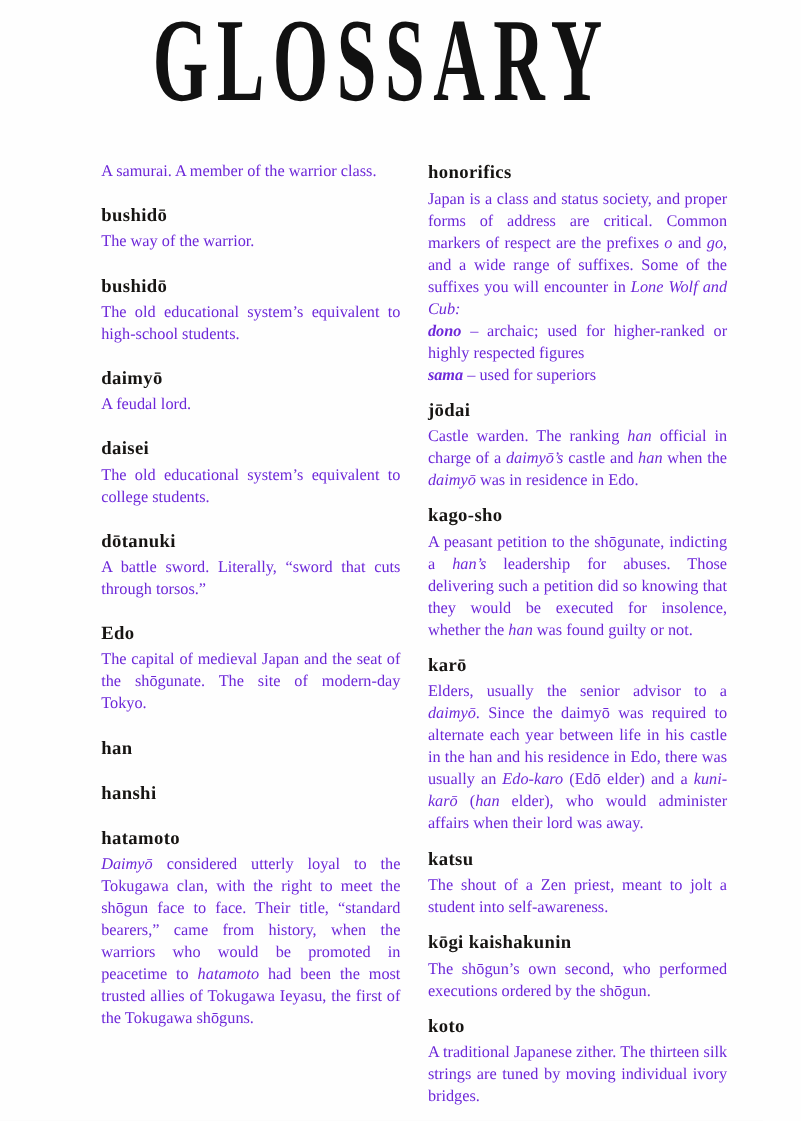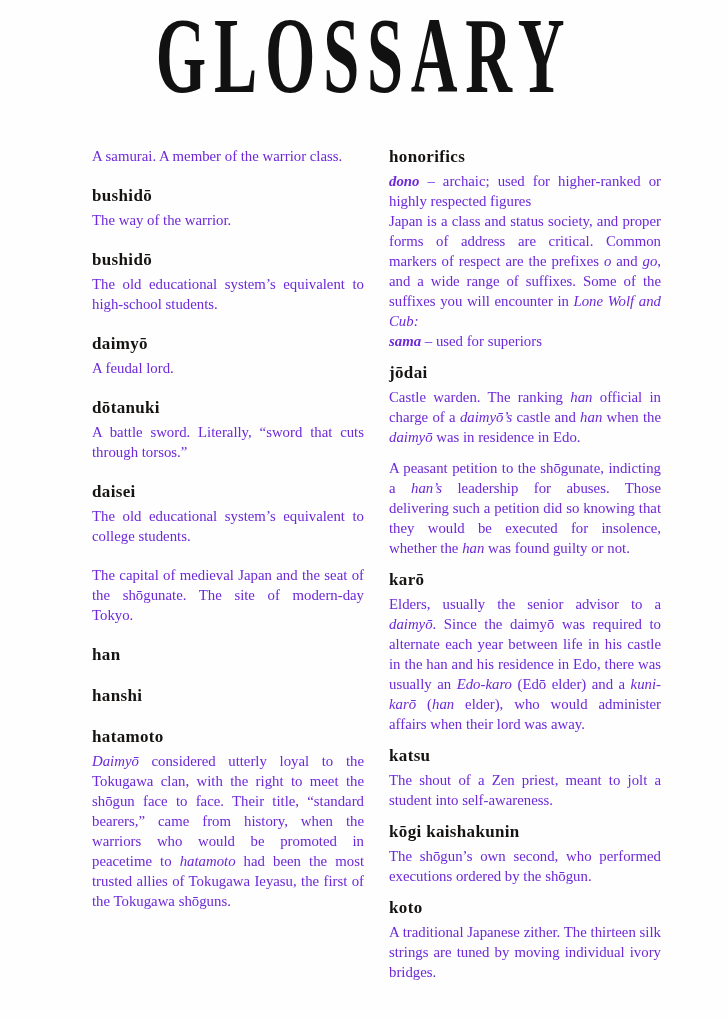--- a/index.html
+++ b/index.html
@@ -15,21 +15,20 @@
     background: #fefefe;
     color: #1e1c1a;
     font-family: "Liberation Serif", serif;
     overflow: hidden;
   }
   .title-wrap {
     position: absolute;
     top: 2px;
     left: 0;
     right: 0;
-    text-align: center;
     text-decoration: underline;
   }
   .title {
     display: inline-block;
     margin: 0;
     font-family: "Liberation Serif", serif;
     font-weight: 700;
     font-size: 108px;
     line-height: 1.0;
     letter-spacing: 0.12em;
@@ -87,53 +86,55 @@
         </div>
         <div class="entry">
           <h3 class="term">bushidō</h3>
           <p class="def"><span>The old educational system’s equivalent to high-school students.</span></p>
         </div>
         <div class="entry">
           <h3 class="term">daimyō</h3>
           <p class="def"><span>A feudal lord.</span></p>
         </div>
         <div class="entry">
+          <h3 class="term">daisei</h3>
+          <p class="def"><span>The old educational system’s equivalent to college students.</span></p>
+        </div>
+        <div class="entry">
           <h3 class="term">dōtanuki</h3>
           <p class="def"><span>A battle sword. Literally, “sword that cuts through torsos.”</span></p>
         </div>
         <div class="entry">
-          <h3 class="term">daisei</h3>
-          <p class="def"><span>The old educational system’s equivalent to college students.</span></p>
-        </div>
-        <div class="entry">
+          <h3 class="term">Edo</h3>
           <p class="def"><span>The capital of medieval Japan and the seat of the shōgunate. The site of modern-day Tokyo.</span></p>
         </div>
         <div class="entry">
           <h3 class="term">han</h3>
         </div>
         <div class="entry">
           <h3 class="term">hanshi</h3>
         </div>
         <div class="entry">
           <h3 class="term">hatamoto</h3>
           <p class="def"><span class="italic">Daimyō</span><span> considered utterly loyal to the Tokugawa clan, with the right to meet the shōgun face to face. Their title, “standard bearers,” came from history, when the warriors who would be promoted in peacetime to </span><span class="italic">hatamoto</span><span> had been the most trusted allies of Tokugawa Ieyasu, the first of the Tokugawa shōguns.</span></p>
         </div>
       </div>
     <div class="col col-right" id="col-1">
         <div class="entry">
           <h3 class="term">honorifics</h3>
+          <p class="def"><span>Japan is a class and status society, and proper forms of address are critical. Common markers of respect are the prefixes </span><span class="italic">o</span><span> and </span><span class="italic">go</span><span>, and a wide range of suffixes. Some of the suffixes you will encounter in </span><span class="italic">Lone Wolf and Cub:</span></p>
           <p class="def"><span class="bold-italic">dono</span><span> – archaic; used for higher-ranked or highly respected figures</span></p>
-          <p class="def"><span>Japan is a class and status society, and proper forms of address are critical. Common markers of respect are the prefixes </span><span class="italic">o</span><span> and </span><span class="italic">go</span><span>, and a wide range of suffixes. Some of the suffixes you will encounter in </span><span class="italic">Lone Wolf and Cub:</span></p>
           <p class="def"><span class="bold-italic">sama</span><span> – used for superiors</span></p>
         </div>
         <div class="entry">
           <h3 class="term">jōdai</h3>
           <p class="def"><span>Castle warden. The ranking </span><span class="italic">han</span><span> official in charge of a </span><span class="italic">daimyō’s</span><span> castle and </span><span class="italic">han</span><span> when the </span><span class="italic">daimyō</span><span> was in residence in Edo.</span></p>
         </div>
         <div class="entry">
+          <h3 class="term">kago-sho</h3>
           <p class="def"><span>A peasant petition to the shōgunate, indicting a </span><span class="italic">han’s</span><span> leadership for abuses. Those delivering such a petition did so knowing that they would be executed for insolence, whether the </span><span class="italic">han</span><span> was found guilty or not.</span></p>
         </div>
         <div class="entry">
           <h3 class="term">karō</h3>
           <p class="def"><span>Elders, usually the senior advisor to a </span><span class="italic">daimyō</span><span>. Since the daimyō was required to alternate each year between life in his castle in the han and his residence in Edo, there was usually an </span><span class="italic">Edo-karo</span><span> (Edō elder) and a </span><span class="italic">kuni-karō</span><span> (</span><span class="italic">han</span><span> elder), who would administer affairs when their lord was away.</span></p>
         </div>
         <div class="entry">
           <h3 class="term">katsu</h3>
           <p class="def"><span>The shout of a Zen priest, meant to jolt a student into self-awareness.</span></p>
         </div>

